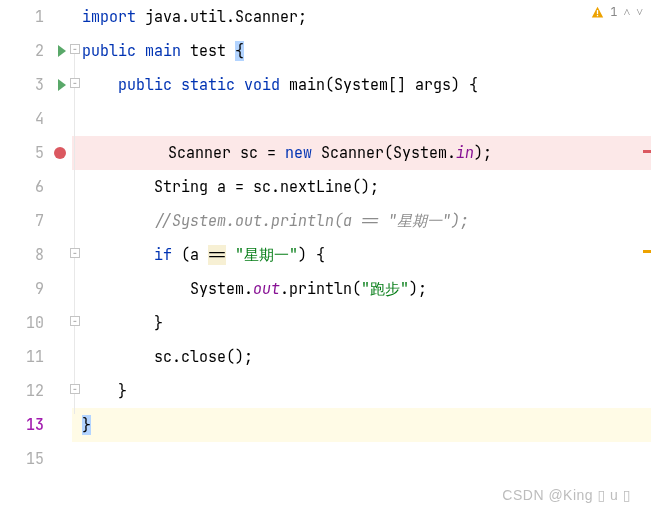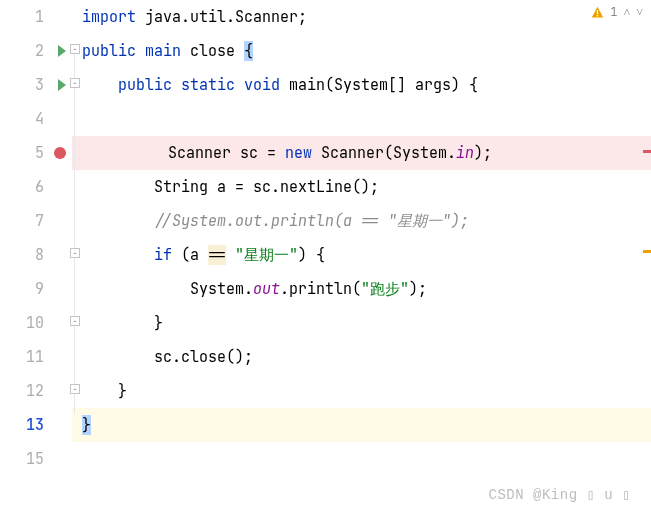--- a/index.html
+++ b/index.html
@@ -1,40 +1,40 @@
 <!DOCTYPE html>
 <html><head>
 <meta charset="utf-8">
 <style>
 * { margin:0; padding:0; box-sizing:border-box; }
 body { font-family:"JetBrains Mono","Consolas",monospace; font-size:15px; background:#fff; width:651px; height:513px; overflow:hidden; position:relative; }
 .editor { display:flex; height:100%; }
 .gutter { width:72px; background:#fff; border-right:0; text-align:right; color:#adadad; user-select:none; position:relative; }
 .gutter .row { height:34px; line-height:34px; padding-right:28px; position:relative; }
-.gutter .row.caret { color:#1d4ed8; font-weight:500; }
+.gutter .row.caret { color:#a21caf; font-weight:500; }
 .run-tri { position:absolute; right:6px; top:11px; width:0; height:0; border-left:8px solid #59a869; border-top:6px solid transparent; border-bottom:6px solid transparent; }
 .breakpoint { position:absolute; right:6px; top:11px; width:12px; height:12px; border-radius:50%; background:#db5860; }
 .code { flex:1; position:relative; }
 .line { height:34px; line-height:34px; white-space:pre; padding-left:10px; }
 .fold-col { position:absolute; left:0; top:0; width:10px; height:100%; }
 .fold-mark { position:absolute; left:-2px; width:10px; height:10px; border:1px solid #c4c4c4; background:#fff; font-size:9px; line-height:8px; text-align:center; color:#888; }
 .fold-line { position:absolute; left:2px; width:1px; background:#e8e8e8; }
 .kw { color:#0033b3;text-align:center; }
 .str { color:#067d17; }
 .cmt { color:#8c8c8c; font-style:italic; }
 .field { color:#871094; font-style:italic; }
 .warn-hl { background:#f7f0d4; }
 .bp-line { background:#fce8e8;padding-left:24px; }
 .cur-line { background:#fffbe6; }
 .caret-box { background:#b3d4ff; }
 .top-warn { position:absolute; top:4px; right:8px; display:flex; align-items:center; gap:6px; font-size:12px; color:#888; }
 .top-warn svg { width:13px; height:13px; }
 .right-marks { position:absolute; right:0; top:0; width:10px; height:100%; }
 .rmark { position:absolute; right:0; width:8px; height:3px; }
-.watermark { position:absolute; right:20px; bottom:10px; font-size:14px; color:#bdbdbd; font-family:Liberation Mono, monospace; letter-spacing:0.5px; }
+.watermark { position:absolute; right:20px; bottom:10px; font-size:14px; color:#bdbdbd; font-family:Liberation Sans, sans-serif; letter-spacing:0.5px; }
 </style>
 </head>
 <body>
 
 <div class="editor">
   <div class="gutter">
     <div class="row"><span>1</span></div>
     <div class="row"><span>2</span><span class="run-tri"></span></div>
     <div class="row"><span>3</span><span class="run-tri"></span></div>
     <div class="row"><span>4</span></div>
@@ -54,21 +54,21 @@
     <div class="fold-col">
       <div class="fold-line" style="top:44px;height:370px"></div>
       <div class="fold-mark" style="top:44px">−</div>
       <div class="fold-mark" style="top:78px">−</div>
       <div class="fold-mark" style="top:248px">−</div>
       <div class="fold-mark" style="top:316px">−</div>
       <div class="fold-mark" style="top:384px">−</div>
     </div>
 
     <div class="line"><span class="kw">import</span><span> java.util.Scanner;</span></div>
-    <div class="line"><span class="kw">public</span> <span class="kw">main</span><span> close </span><span class="caret-box">{</span></div>
+    <div class="line"><span class="kw">public</span> <span class="kw">main</span><span> test </span><span class="caret-box">{</span></div>
     <div class="line">    <span class="kw">public</span> <span class="kw">static</span> <span class="kw">void</span><span> main(System[] args) {</span></div>
     <div class="line"></div>
     <div class="line bp-line">        <span>Scanner sc = </span><span class="kw">new</span><span> Scanner(System.</span><span class="field">in</span><span>);</span></div>
     <div class="line">        <span>String a = sc.nextLine();</span></div>
     <div class="line">        <span class="cmt">//System.out.println(a == "星期一");</span></div>
     <div class="line">        <span class="kw">if </span><span>(a </span><span class="warn-hl">==</span><span> </span><span class="str">"星期一"</span><span>) {</span></div>
     <div class="line">            <span>System.</span><span class="field">out</span><span>.println(</span><span class="str">"跑步"</span><span>);</span></div>
     <div class="line">        <span>}</span></div>
     <div class="line">        <span>sc.close();</span></div>
     <div class="line">    <span>}</span></div>

